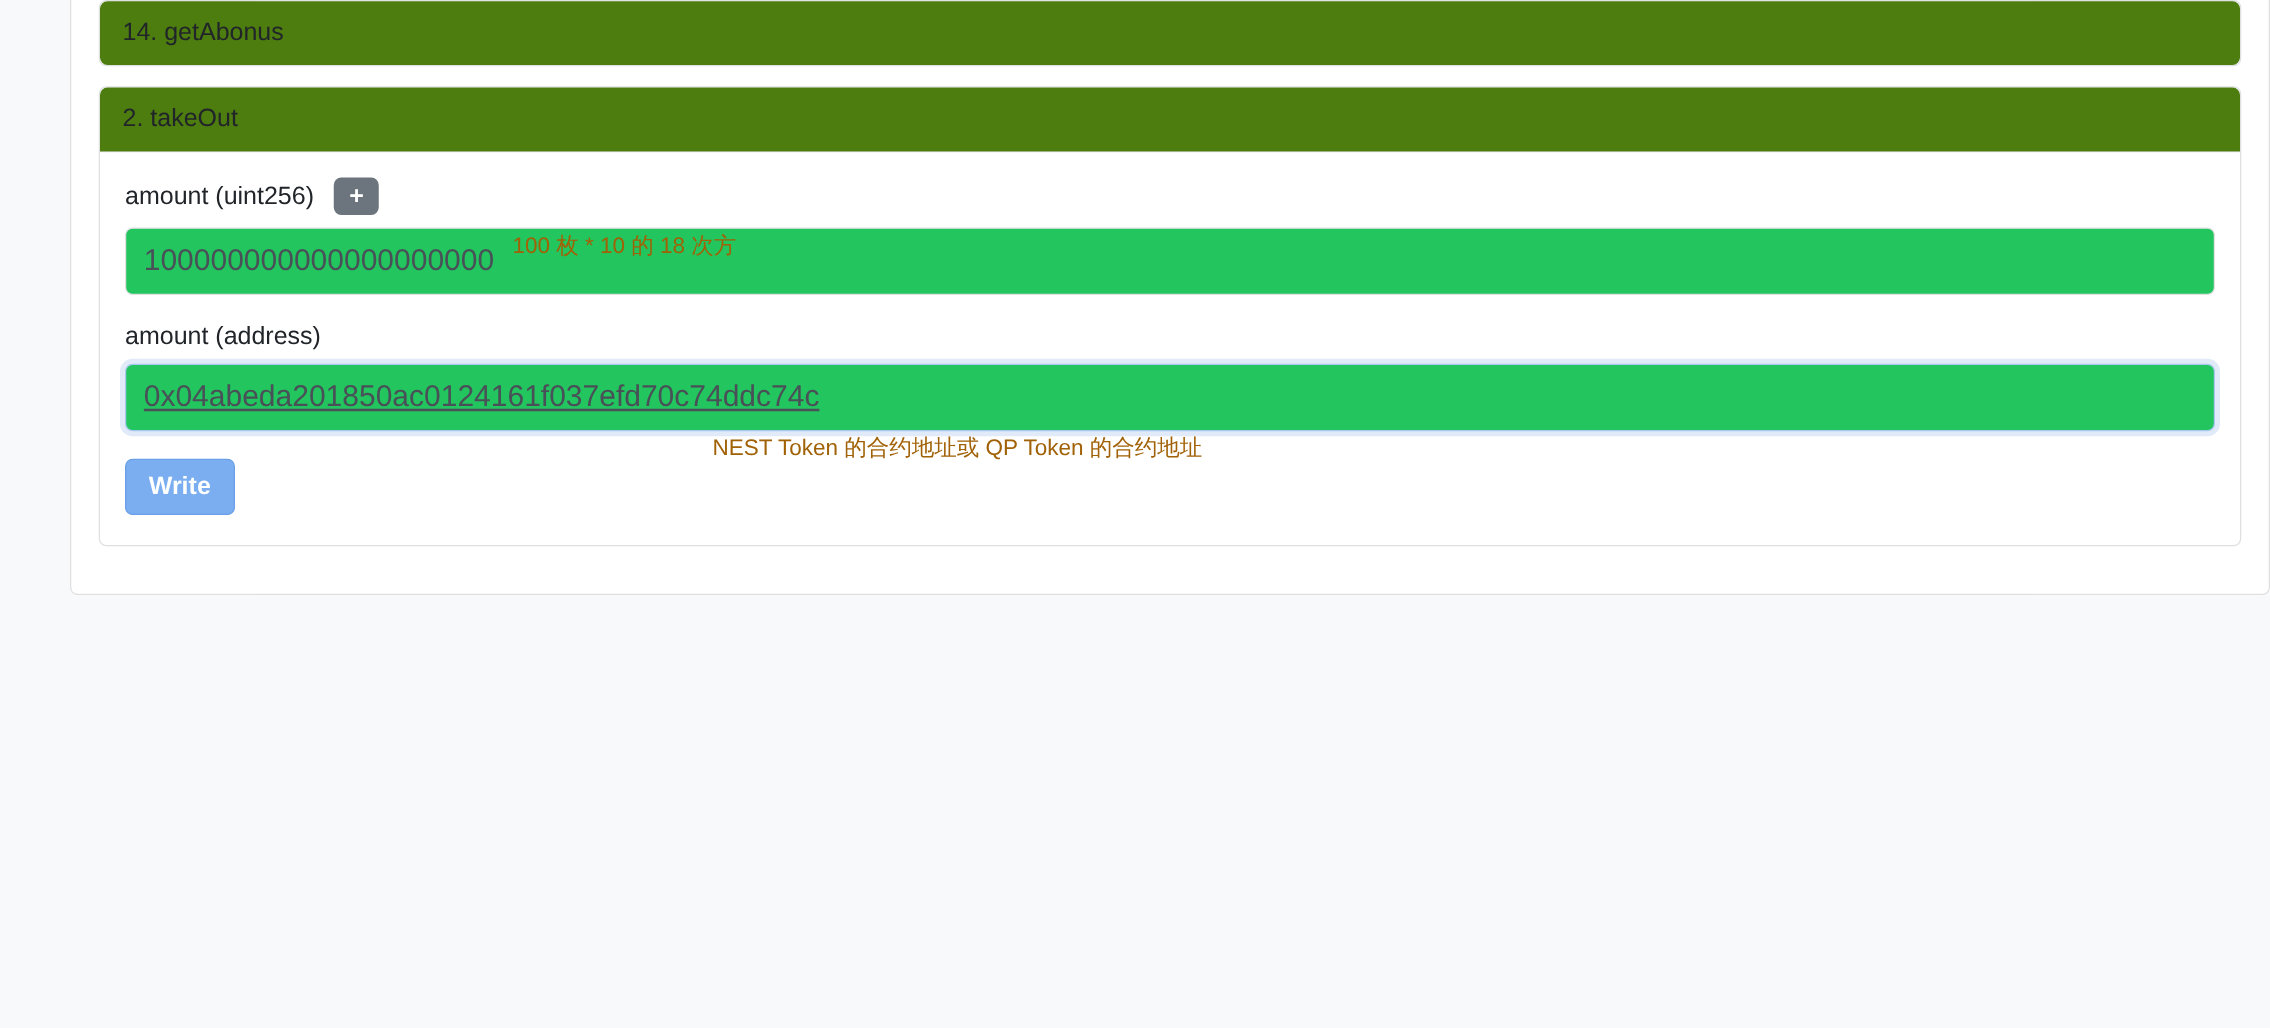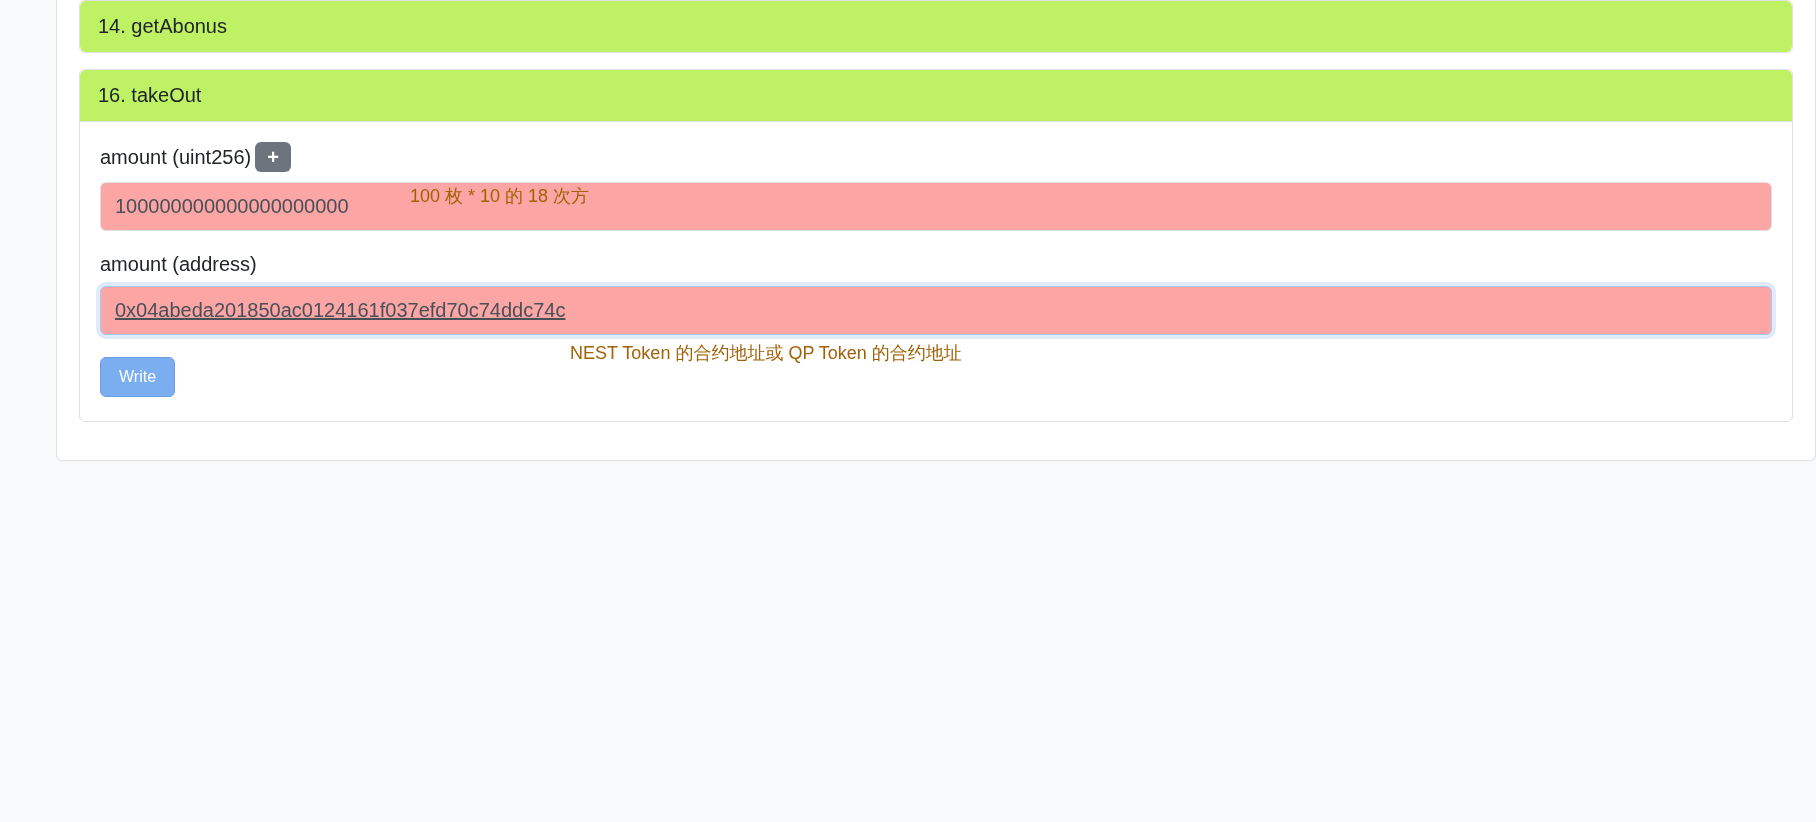--- a/index.html
+++ b/index.html
@@ -20,104 +20,105 @@
       padding: 0 22px 22px 22px;
       position: relative;
     }
     .accordion-item {
       border: 1px solid #dfe0e2;
       border-radius: 6px;
       margin-bottom: 16px;
       background: #fff;
     }
     .accordion-header {
-      background: #bef264;
+      background: #4d7c0f;
       padding: 14px 18px;
       font-size: 20px;
       color: #212529;
       cursor: pointer;
       border-radius: 6px;
     }
     .accordion-header.expanded {
       border-bottom: 1px solid #dfe0e2;
       border-radius: 6px 6px 0 0;
     }
     .accordion-body {
       padding: 20px 20px 24px 20px;
     }
     .field-label {
       font-size: 20px;
       color: #212529;
       margin-bottom: 10px;
       display: flex;
       align-items: center;
-      gap: 4px;
+      gap: 16px;
     }
     .plus-btn {
       width: 36px;
       height: 30px;
       background: #6c757d;
       border: none;
       border-radius: 6px;
       color: #fff;
       display: inline-flex;
       align-items: center;
       justify-content: center;
       cursor: pointer;
       font-size: 20px;
       line-height: 1;
       font-weight: 600;
     }
     .text-input {
       width: 100%;
       padding: 12px 14px;
-      font-size: 20px;
+      font-size: 24px;
       border: 1px solid #dfe0e2;
       border-radius: 6px;
-      background: #fca5a5;
+      background: #22c55e;
       color: #495057;
       outline: none;
     }
     .text-input.focused {
       border: 1px solid #a9c8f0;
       box-shadow: 0 0 0 4px rgba(130, 170, 230, 0.25);
       text-decoration: underline;
     }
     .field-group {
       margin-bottom: 22px;
       position: relative;
     }
     .write-btn {
       background: #7aaef0;
       color: #fff;
       border: 1px solid #6aa0e8;
       border-radius: 6px;
       padding: 10px 18px;
-      font-size: 16px;
+      font-size: 20px;
       cursor: pointer;
+      font-weight: bold;
     }
     .annotation {
       position: absolute;
       color: #a16207;
       font-size: 18px;
       white-space: nowrap;
       pointer-events: none;
     }
   </style>
 </head>
 <body>
 
 <div class="outer-container">
 
   <div class="accordion-item">
     <div class="accordion-header">14. getAbonus</div>
   </div>
 
   <div class="accordion-item">
-    <div class="accordion-header expanded">16. takeOut</div>
+    <div class="accordion-header expanded">2. takeOut</div>
     <div class="accordion-body">
 
       <div class="field-group">
         <div class="field-label">
           <span>amount (uint256)</span>
           <button class="plus-btn">
             <span>+</span>
           </button>
         </div>
         <input type="text" class="text-input" value="100000000000000000000" style="">

